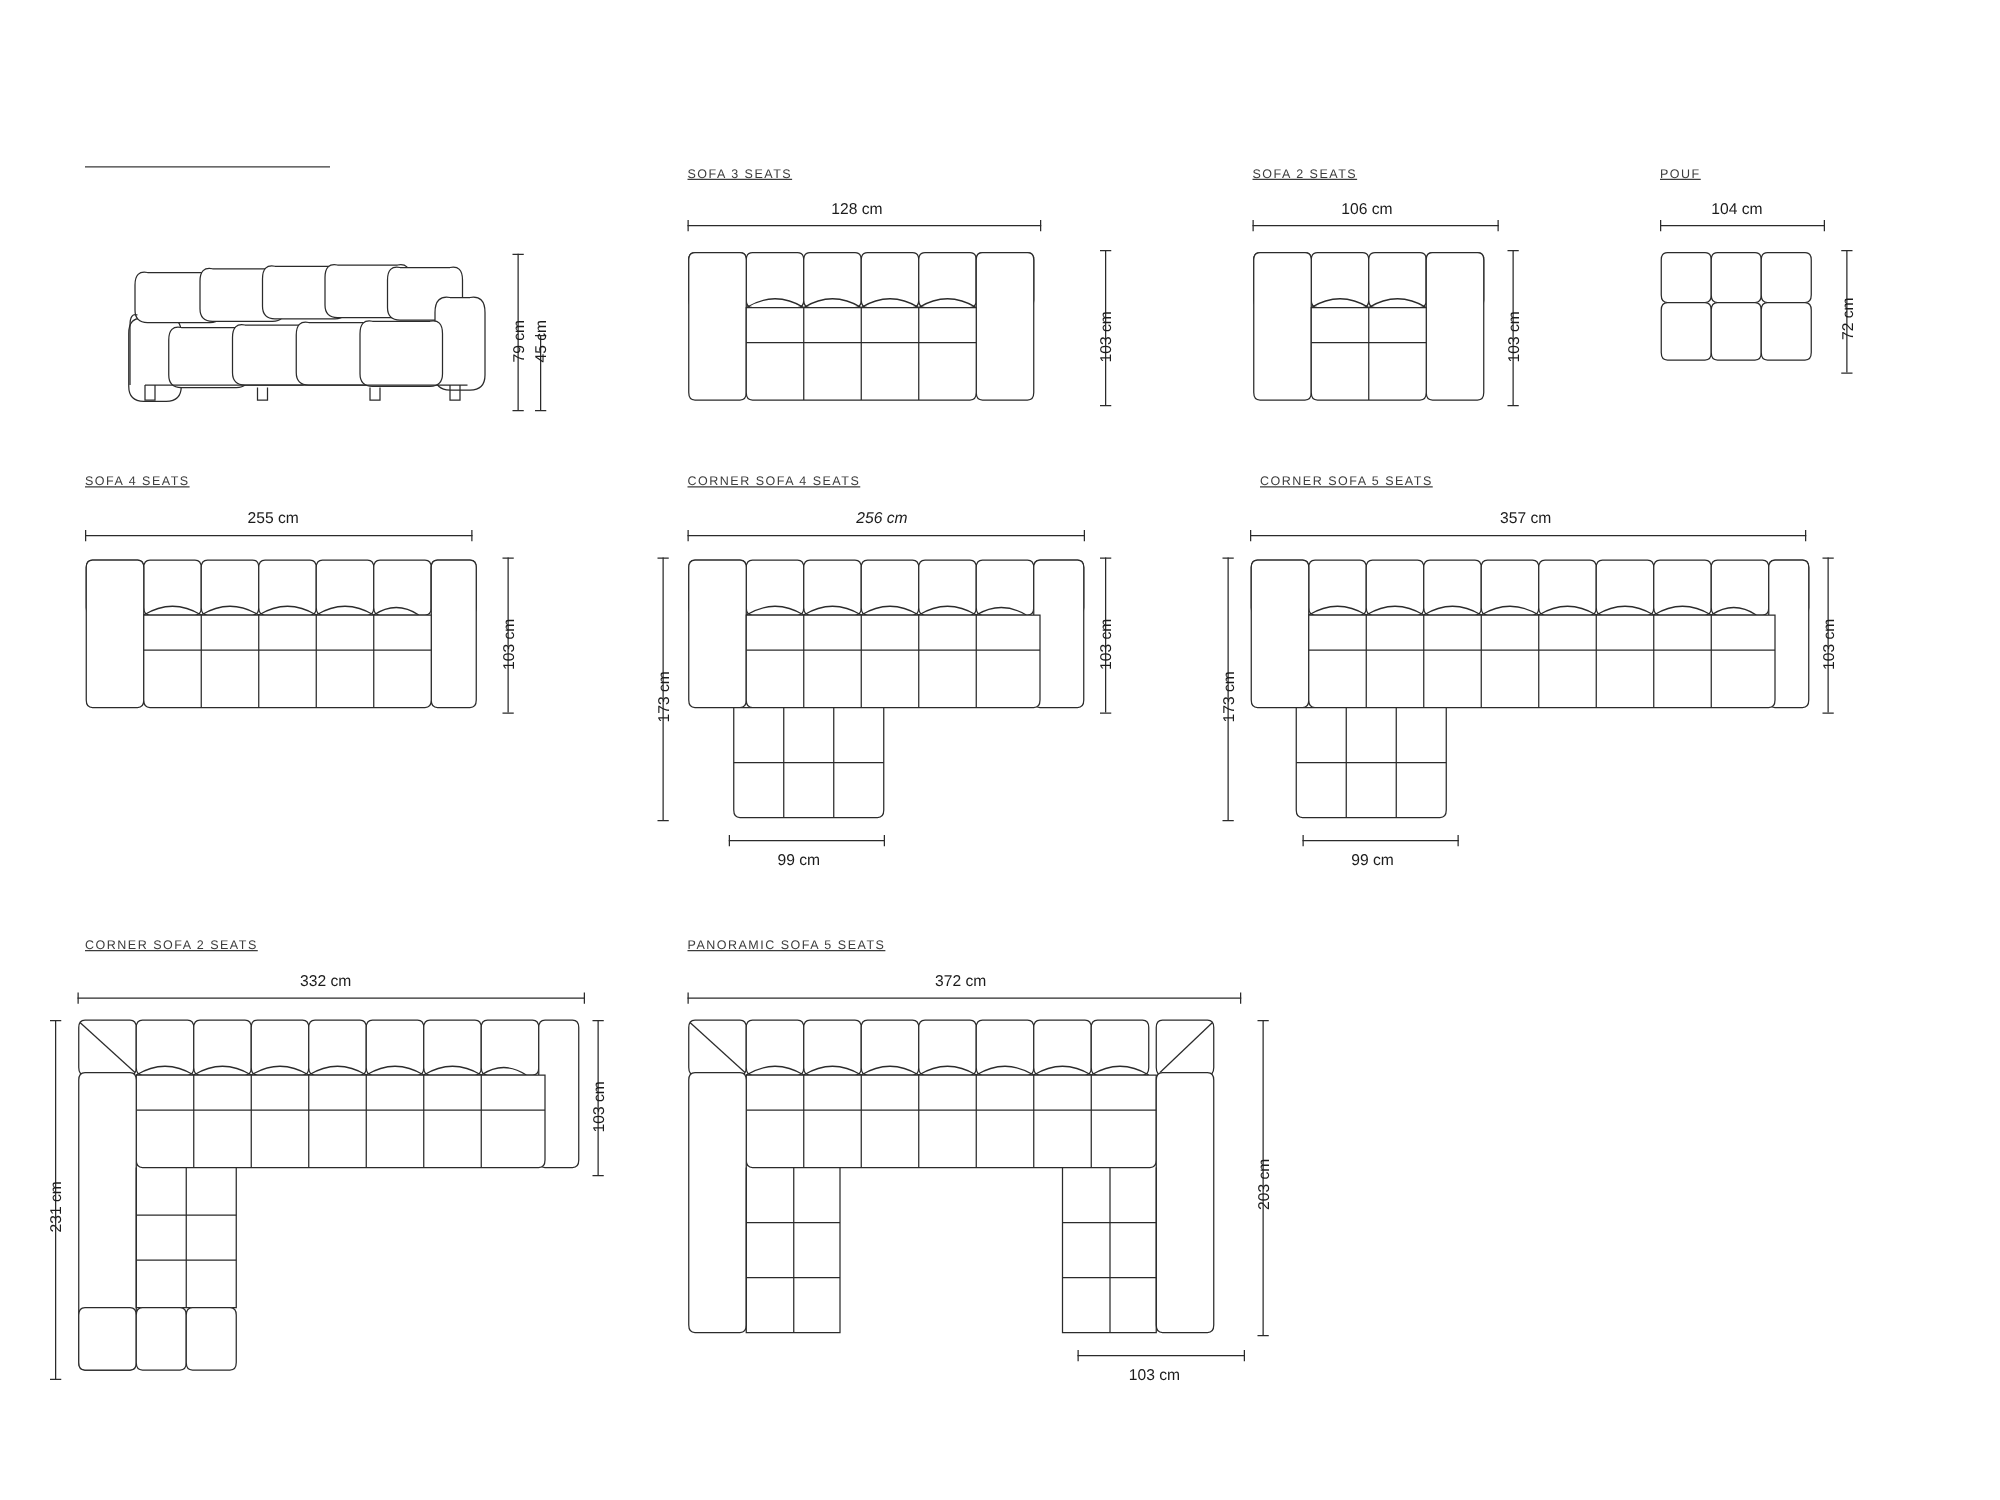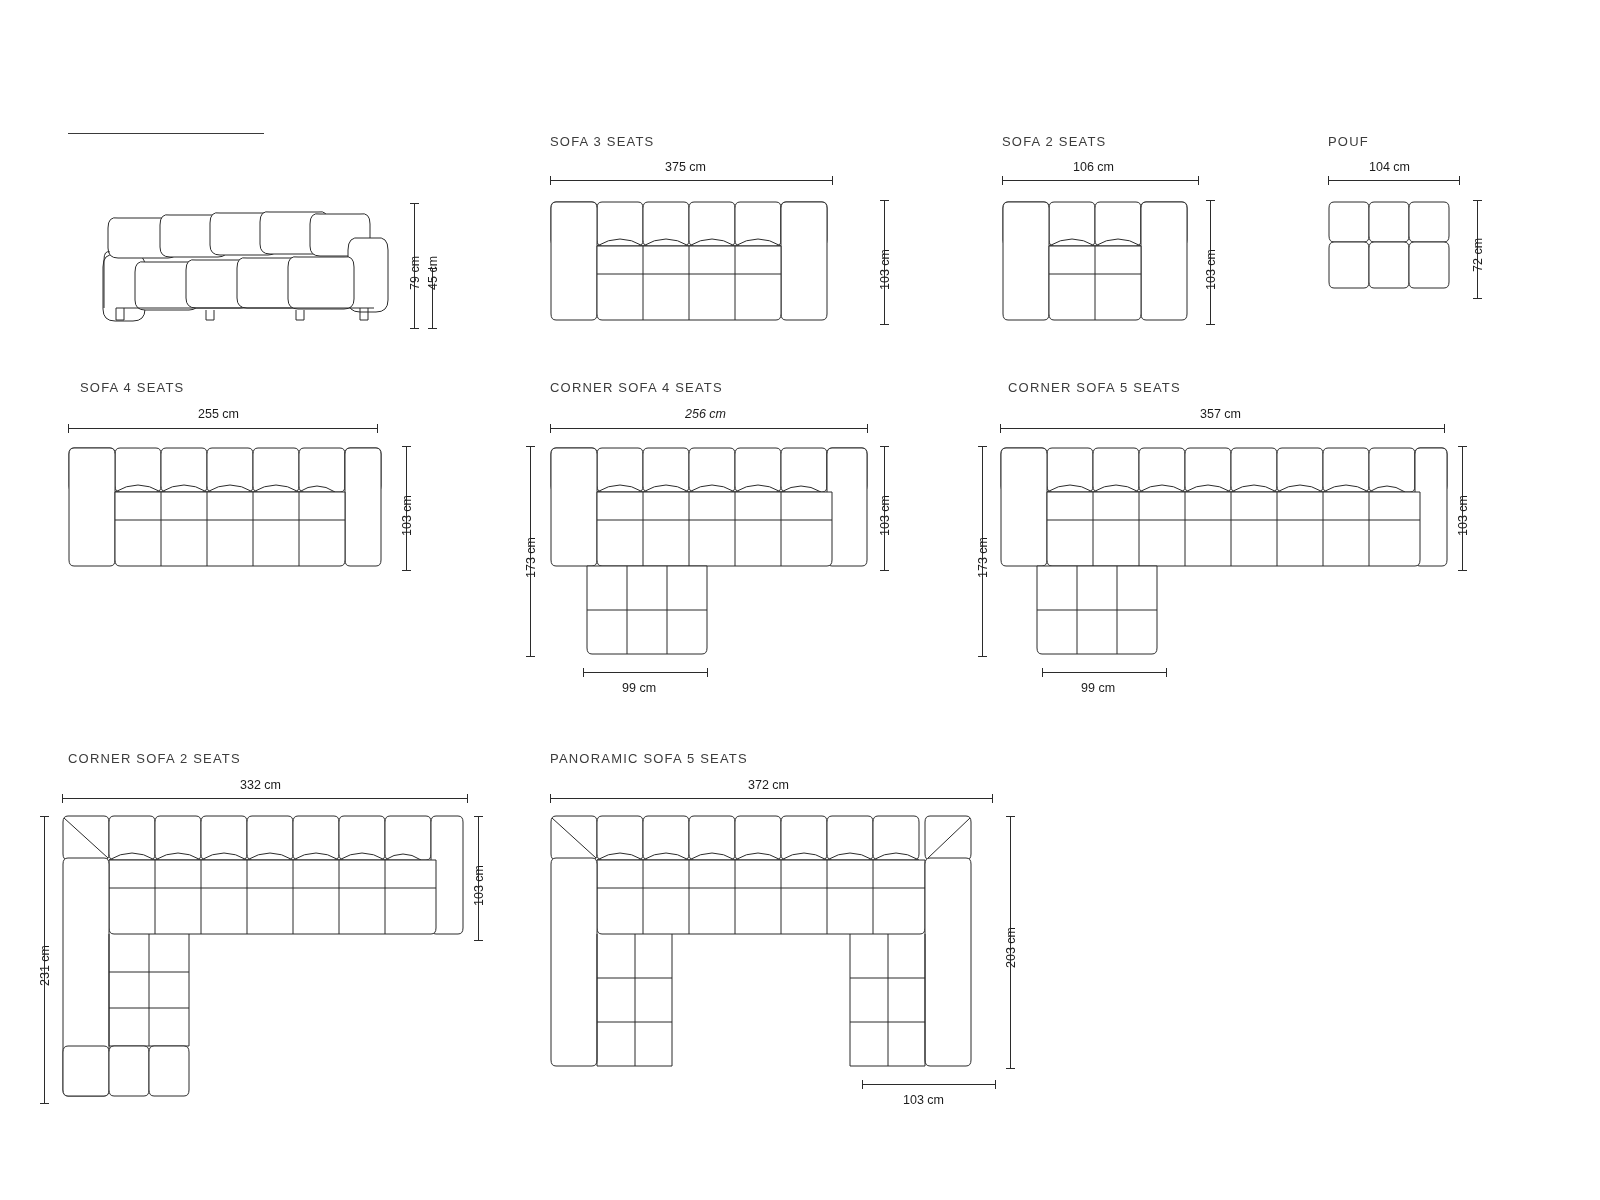--- a/index.html
+++ b/index.html
@@ -33,24 +33,25 @@
     position: absolute;
     left: 68px;
     top: 133px;
     width: 196px;
     height: 1px;
     background: #3a3a3a;
   }
   
   .label {
     position: absolute;
-    font-size: 13px;
+    font-size: 10px;
     letter-spacing: 1.2px;
     color: #3c3c3c;
     white-space: nowrap;
+    text-decoration: underline;
   }
   .dim {
     position: absolute;
     font-size: 12.5px;
     color: #1c1c1c;
     white-space: nowrap;
   }
   .dim.vert {
     transform-origin: 0 0;
     transform: rotate(-90deg);
@@ -133,21 +134,21 @@
 
   <div class="vline" style="left:432px; top:268px; height:60px;"></div>
   <div class="tick-h" style="left:428px; top:268px;"></div>
   <div class="tick-h" style="left:428px; top:328px;"></div>
   <div class="dim vert" style="left:426px; top:290px;">45 cm</div>
 
   <div class="label" style="left:550px; top:134px;">SOFA 3 SEATS</div>
   <div class="hline" style="left:550px; top:180px; width:283px;"></div>
   <div class="tick-v" style="left:550px; top:176px;"></div>
   <div class="tick-v" style="left:832px; top:176px;"></div>
-  <div class="dim" style="left:665px; top:160px;">375 cm</div>
+  <div class="dim" style="left:665px; top:160px;">128 cm</div>
 
   <div class="dwg" style="left:550px; top:196px;">
     <svg width="290" height="130" viewBox="0 0 290 130">
 
       <g class="mod">
         <path d="M6 6 q-5 0 -5 6 v32 q0 6 5 6 h36 q5 0 5 -6 v-32 q0 -6 -5 -6 z"></path>
         <path d="M52 6 q-5 0 -5 6 v32 q0 6 5 6 h36 q5 0 5 -6 v-32 q0 -6 -5 -6 z"></path>
         <path d="M98 6 q-5 0 -5 6 v32 q0 6 5 6 h36 q5 0 5 -6 v-32 q0 -6 -5 -6 z"></path>
         <path d="M144 6 q-5 0 -5 6 v32 q0 6 5 6 h36 q5 0 5 -6 v-32 q0 -6 -5 -6 z"></path>
         <path d="M190 6 q-5 0 -5 6 v32 q0 6 5 6 h36 q5 0 5 -6 v-32 q0 -6 -5 -6 z"></path>
@@ -214,21 +215,21 @@
         <path d="M46 46 q-5 0 -5 6 v34 q0 6 5 6 h30 q5 0 5 -6 v-34 q0 -6 -5 -6 z"></path>
         <path d="M86 46 q-5 0 -5 6 v34 q0 6 5 6 h30 q5 0 5 -6 v-34 q0 -6 -5 -6 z"></path>
       </g>
     </svg>
   </div>
   <div class="vline" style="left:1477px; top:200px; height:98px;"></div>
   <div class="tick-h" style="left:1473px; top:200px;"></div>
   <div class="tick-h" style="left:1473px; top:298px;"></div>
   <div class="dim vert" style="left:1471px; top:272px;">72 cm</div>
 
-  <div class="label" style="left:68px; top:380px;margin-left:12px;">SOFA 4 SEATS</div>
+  <div class="label" style="left:68px; top:380px;">SOFA 4 SEATS</div>
   <div class="hline" style="left:68px; top:428px; width:310px;"></div>
   <div class="tick-v" style="left:68px; top:424px;"></div>
   <div class="tick-v" style="left:377px; top:424px;"></div>
   <div class="dim" style="left:198px; top:407px;text-align:right;">255 cm</div>
 
   <div class="dwg" style="left:68px; top:442px;">
     <svg width="320" height="132" viewBox="0 0 320 132">
       <g class="mod">
         <path d="M6 6 q-5 0 -5 6 v32 q0 6 5 6 h36 q5 0 5 -6 v-32 q0 -6 -5 -6 z"></path>
         <path d="M52 6 q-5 0 -5 6 v32 q0 6 5 6 h36 q5 0 5 -6 v-32 q0 -6 -5 -6 z"></path>

